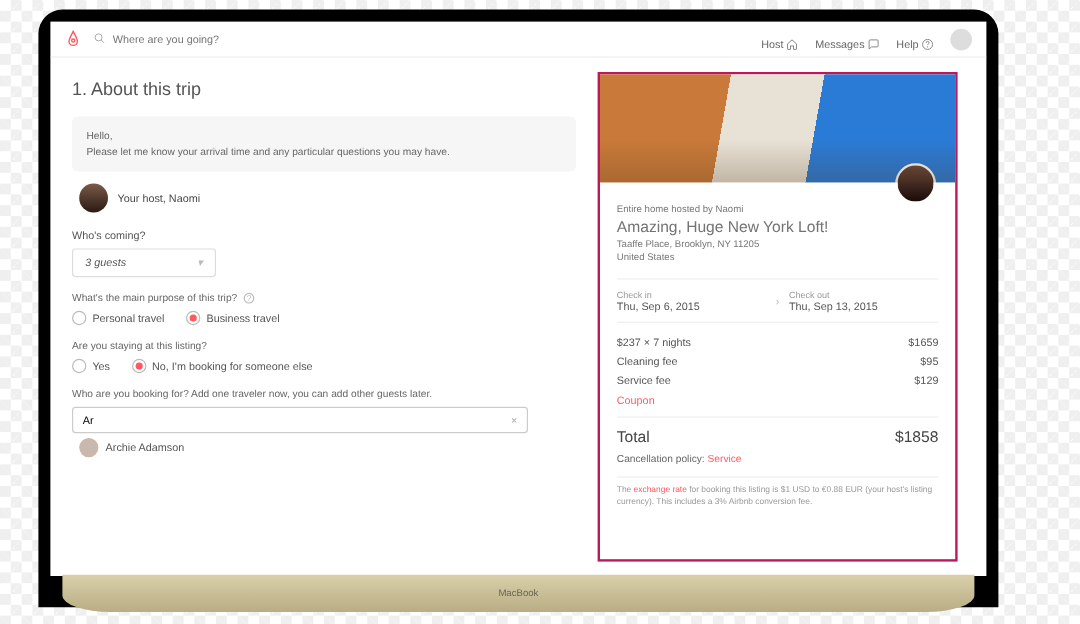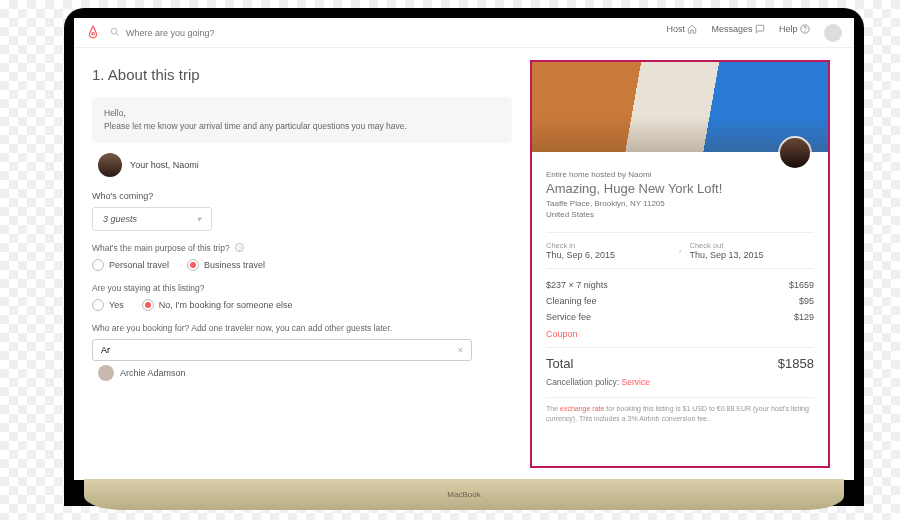--- a/index.html
+++ b/index.html
@@ -16,21 +16,21 @@
     background-image:
       linear-gradient(45deg,#efefef 25%,transparent 25%),
       linear-gradient(-45deg,#efefef 25%,transparent 25%),
       linear-gradient(45deg,transparent 75%,#efefef 75%),
       linear-gradient(-45deg,transparent 75%,#efefef 75%);
     background-size: 18px 18px;
     background-position: 0 0,0 9px,9px -9px,-9px 0;
   }
   .laptop {
     position: absolute;
-    left: 64px; top: 8px;
+    left: 32px; top: 8px;
     width: 800px; height: 498px;
     background: #000;
     border-radius: 20px 20px 0 0;
     padding: 10px 10px 0 10px;
   }
   .screen {
     width: 100%; height: 462px;
     background: #fff;
     overflow: hidden;
     font-size: 9px;
@@ -55,21 +55,21 @@
   }
   .logo { color:#ff5a5f; }
   .search {
     flex:1; display:flex; align-items:center; gap:6px;
     color:#888;
   }
   .search input {
     border:none; outline:none; font-size:9px; color:#888; width:200px;
     background:transparent;
   }
-  .navlinks { display:flex; gap:14px; align-items:flex-start; color:#666; }
+  .navlinks { display:flex; gap:14px; align-items:flex-end; color:#666; }
   .navlinks span svg { vertical-align:-2px; }
   .avatar-sm {
     width:18px; height:18px; border-radius:50%; background:#ddd;
   }
   
   .content { display:flex; padding: 12px 18px; gap: 18px; height: calc(100% - 30px); }
   .left { flex:1; max-width:420px; }
   h1 { font-size:15px; font-weight:400; color:#555; margin: 6px 0 14px; }
   .msgbox {
     background:#f6f6f6; border-radius:5px;

